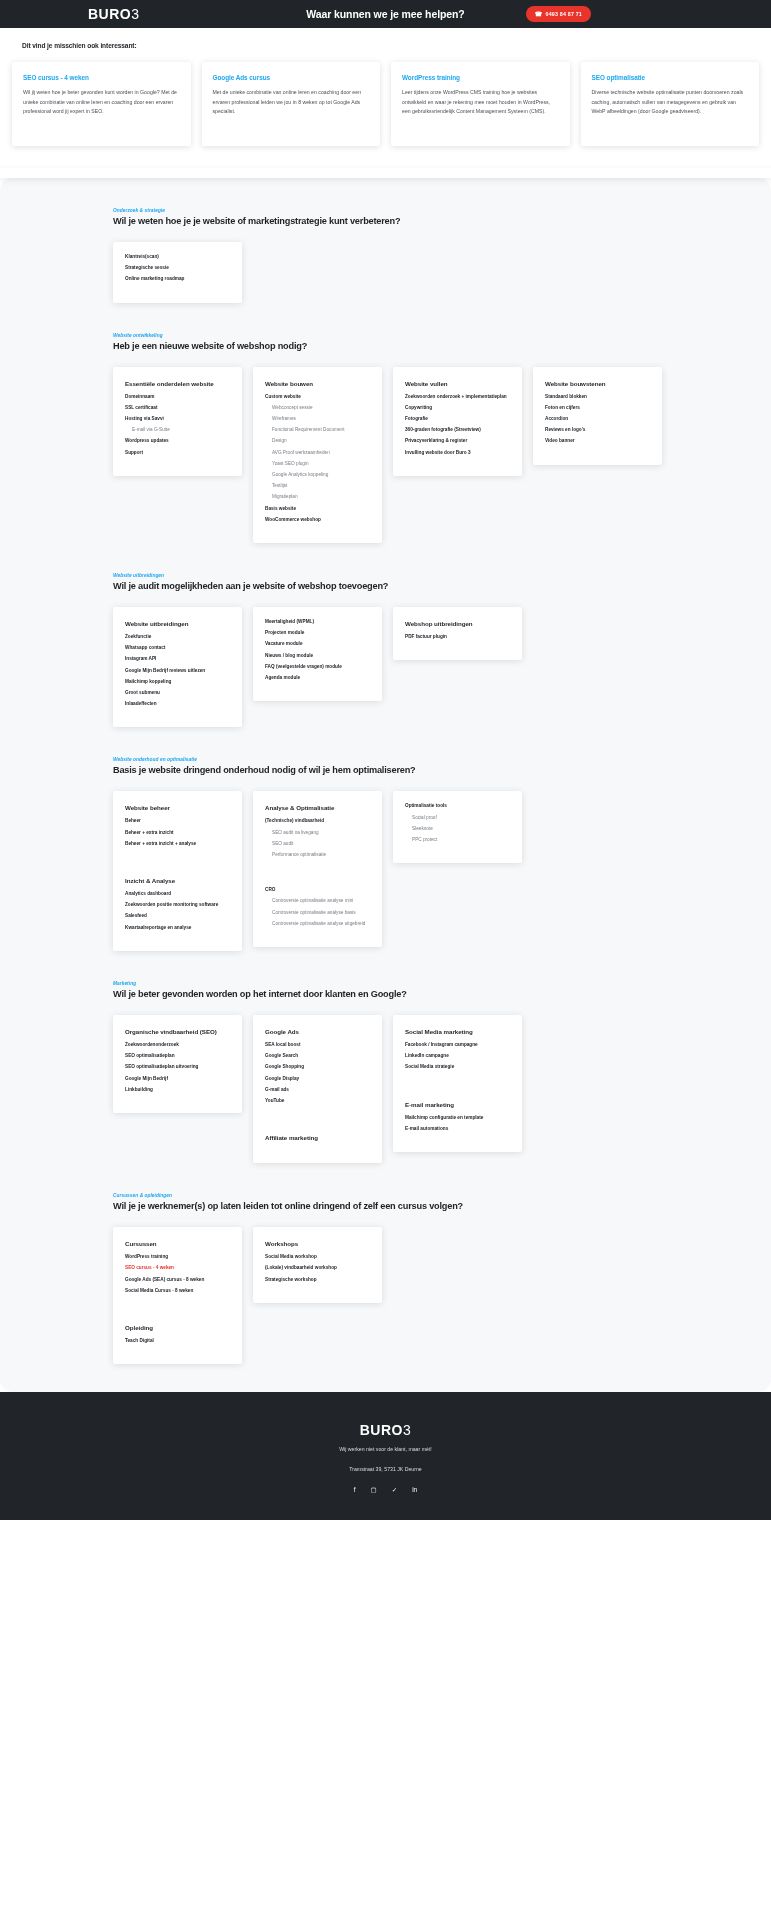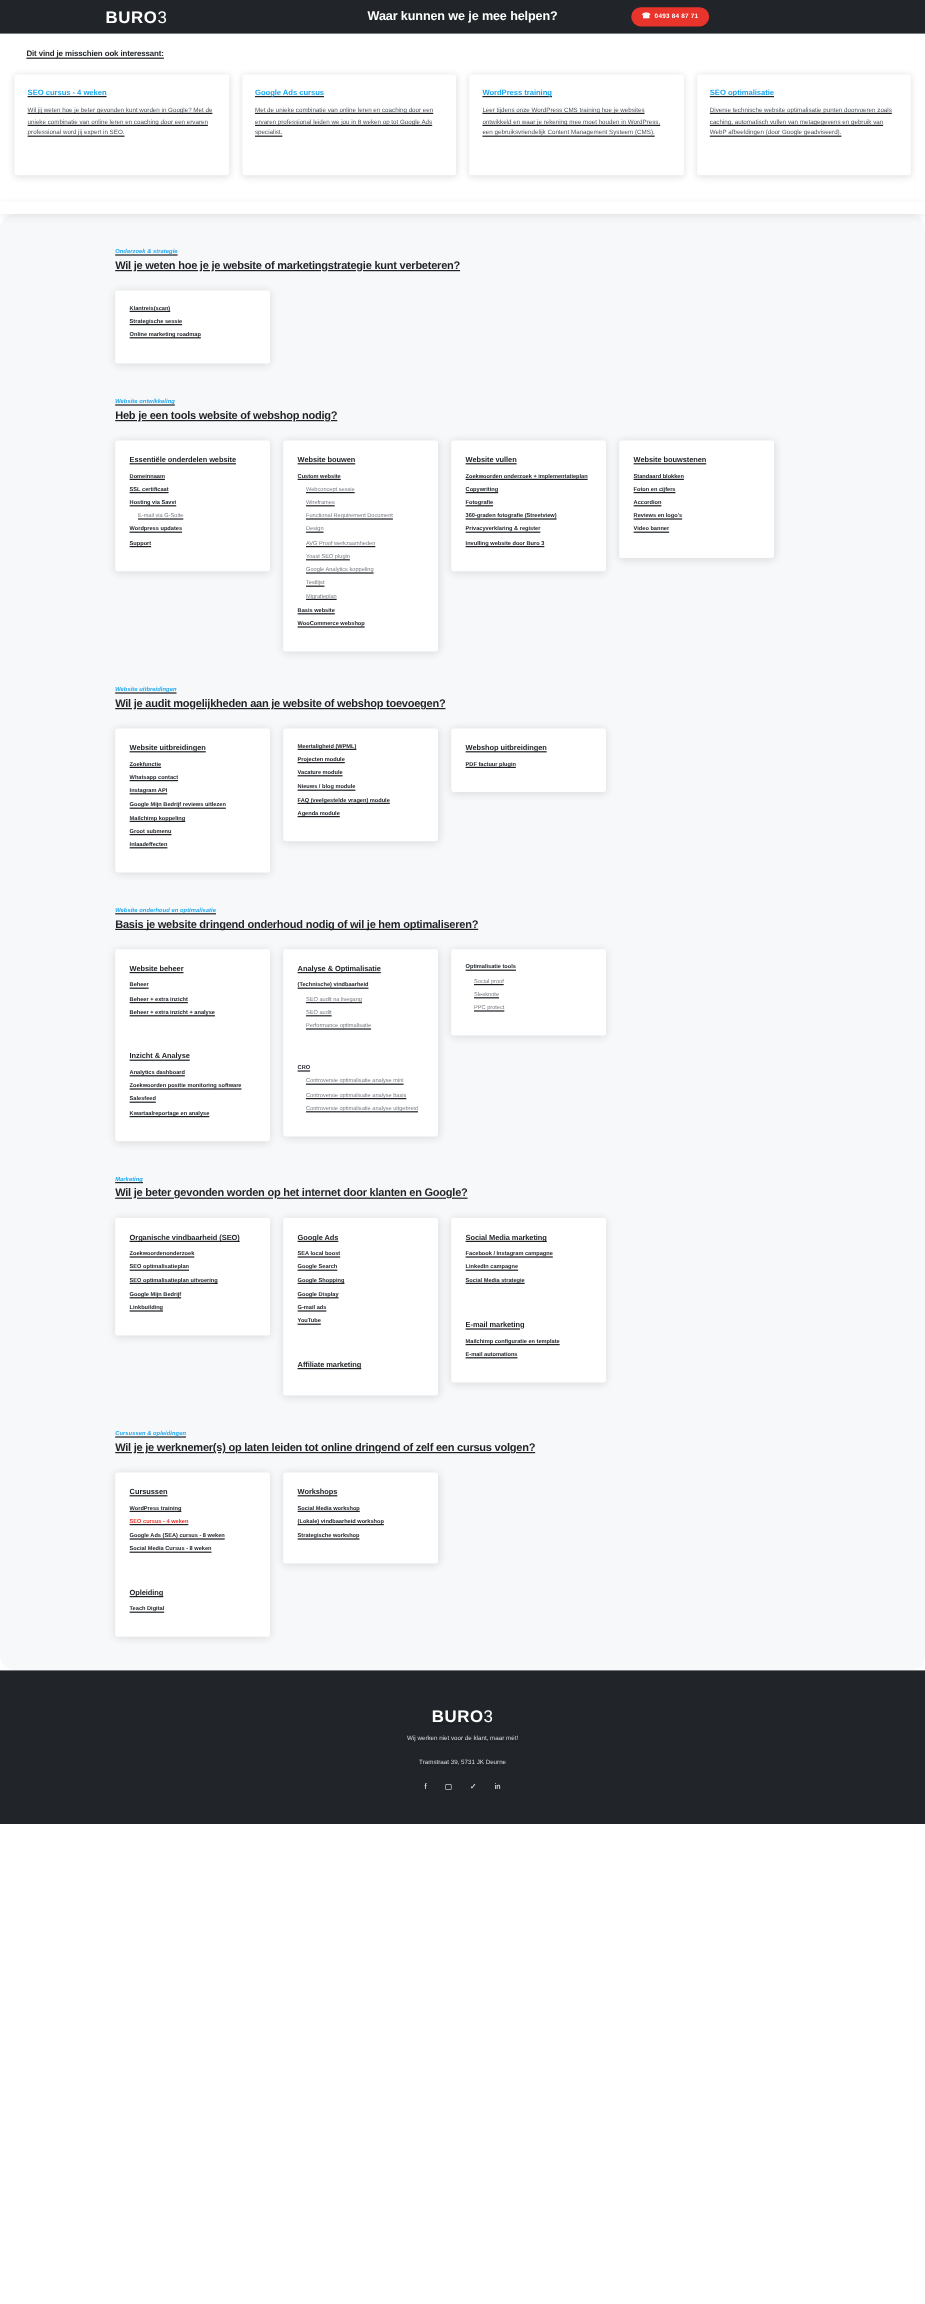--- a/index.html
+++ b/index.html
@@ -3,21 +3,21 @@
 <meta charset="utf-8">
 <style>
   *{box-sizing:border-box;margin:0;padding:0;}
   html,body{width:771px;}
   body{
     font-family:"Liberation Sans", sans-serif;
     background:#ffffff;
     color:#1f2226;
     -webkit-font-smoothing:antialiased;
   }
-  .page{width:771px;position:relative;overflow:hidden;text-decoration:underline;}
+  .page{width:771px;position:relative;overflow:hidden;}
 
   
   .topbar{
     height:28px;background:#212529;display:flex;align-items:center;
     position:relative;
   }
   .brand{
     position:absolute;left:88px;top:50%;transform:translateY(-50%);
     color:#fff;font-weight:700;font-size:14px;letter-spacing:.5px;
   }
@@ -53,21 +53,21 @@
   }
   .sug-card h3{
     color:#1ea7f0;font-size:6.4px;font-weight:700;margin-bottom:7px;
     letter-spacing:-.05px;
   }
   .sug-card p{
     font-size:5.2px;line-height:1.85;color:#4b5056;font-weight:400;
   }
 
   
-  .body-wrap{background:#f7f8f9;padding:0 0 28px 0;border-radius:13px;}
+  .body-wrap{background:#f7f8f9;padding:0 0 28px 17px;border-radius:13px;}
   .shadow-sep{
     height:10px;
     background:linear-gradient(#ffffff, #ffffff);
     box-shadow:0 2px 7px rgba(0,0,0,.09);
     position:relative;z-index:2;
   }
 
   .section{padding:30px 0 0 0;}
   .section-inner{width:100%;padding:0 96px 0 96px;}
   .kicker{
@@ -167,21 +167,21 @@
               <div class="item">Klantreis(scan)</div>
               <div class="item">Strategische sessie</div>
               <div class="item">Online marketing roadmap</div>
             </div>
           </div>
         </div>
       </div>
       <div class="section">
         <div class="section-inner">
           <div class="kicker">Website ontwikkeling</div>
-          <div class="sec-title">Heb je een tools website of webshop nodig?</div>
+          <div class="sec-title">Heb je een nieuwe website of webshop nodig?</div>
           <div class="cards">
             <div class="card">
               <h4>Essentiële onderdelen website</h4>
               <div class="item">Domeinnaam</div>
               <div class="item">SSL certificaat</div>
               <div class="item">Hosting via Savvi</div>
               <div class="item sub">E-mail via G-Suite</div>
               <div class="item">Wordpress updates</div>
               <div class="item">Support</div>
             </div>

